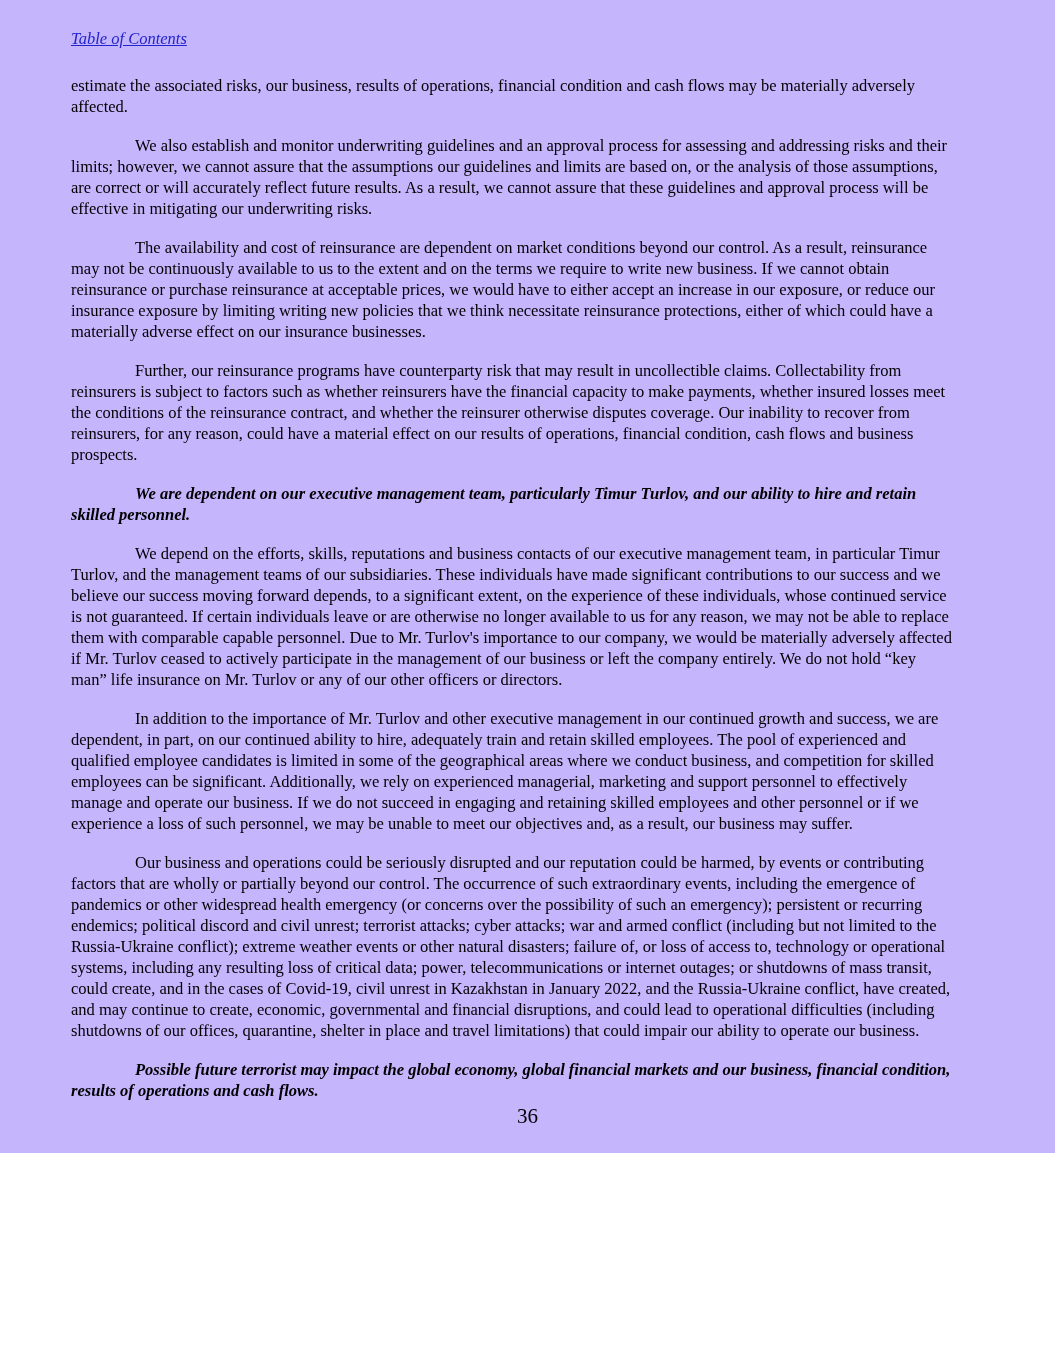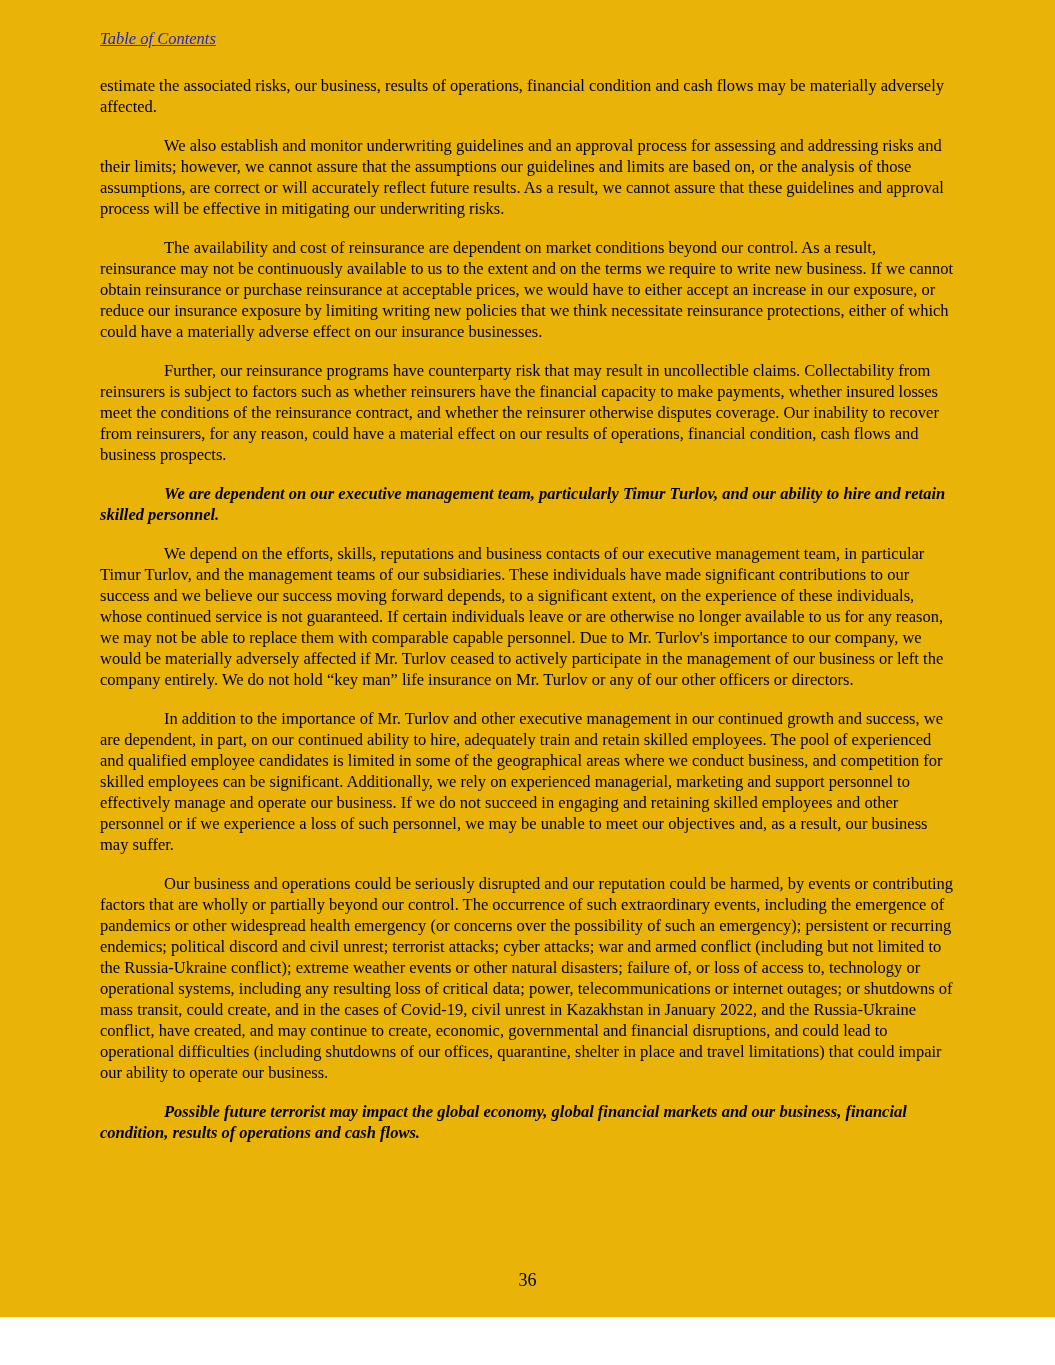--- a/index.html
+++ b/index.html
@@ -3,24 +3,24 @@
 <meta charset="utf-8">
 <style>
   html, body {
     margin: 0;
     padding: 0;
     background: #ffffff;
   }
   .page {
     position: relative;
     width: 1055px;
-    height: 1317px;
+    height: 1153px;
     box-sizing: border-box;
-    padding: 28px 100px 0 100px;
-    background: #eab308;
+    padding: 28px 100px 0 71px;
+    background: #c4b5fd;
     font-family: "Liberation Serif", "DejaVu Serif", serif;
     font-size: 16.5px;
     line-height: 21px;
     color: #000000;
     overflow: hidden;
   }
   .toc-row {
     margin-bottom: 26px;
   }
   a.toc-link {
@@ -42,21 +42,21 @@
     font-style: italic;
     text-indent: 64px;
   }
   .footer {
     position: absolute;
     left: 0;
     right: 0;
     bottom: 26px;
     text-align: center;
     font-family: "Liberation Serif", "DejaVu Serif", serif;
-    font-size: 18px;
+    font-size: 21px;
     color: #000000;
   }
 </style>
 </head>
 <body>
 
 <div class="page">
   <div class="toc-row">
     <a class="toc-link" href="#" style="color: rgb(35, 35, 204);">Table of Contents</a>
   </div>

